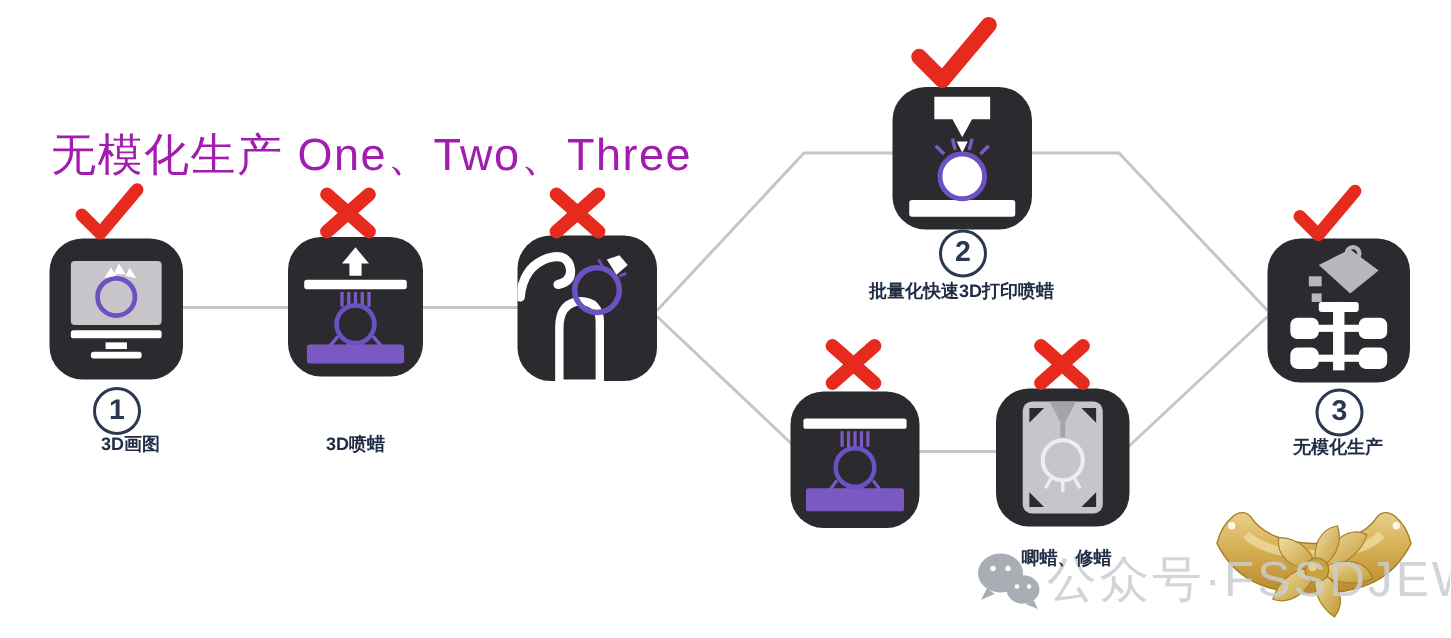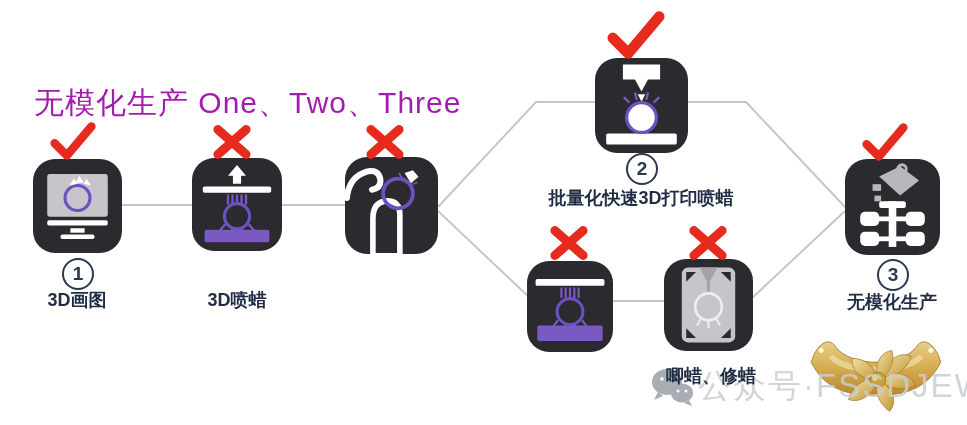--- a/index.html
+++ b/index.html
@@ -17,21 +17,21 @@
     display:flex;align-items:center;justify-content:center;
   }
   .node svg{width:100%;height:100%;}
   .mark{position:absolute;z-index:3;}
   .numcircle{
     position:absolute;z-index:3;width:28px;height:28px;border:2.5px solid #2b3850;
     border-radius:50%;display:flex;align-items:center;justify-content:center;
     font-size:19px;font-weight:bold;color:#2b3850;background:#fff;
   }
   .steplabel{
-    position:absolute;z-index:6;font-size:18px;font-weight:bold;color:#1f2c44;
+    position:absolute;z-index:6;font-size:12px;font-weight:bold;color:#1f2c44;
     text-align:center;white-space:nowrap;
   }
   .watermark{
     position:absolute;left:648px;top:364px;z-index:5;display:flex;align-items:center;
     opacity:0.85;
   }
   .watermark .wm-text{
     font-size:33px;color:#c9cdd2;letter-spacing:2px;white-space:nowrap;font-weight:500;
   }
   .bracelet{position:absolute;left:806px;top:327px;z-index:4;}
@@ -61,21 +61,21 @@
     <svg viewBox="0 0 100 100">
       <rect x="16" y="14" width="68" height="48" rx="3" fill="#c7c5ca"></rect>
       <circle cx="50" cy="41" r="14" fill="none" stroke="#6b51c1" stroke-width="3.5"></circle>
       <path d="M41,27 l5,-8 l4,6 z M48,24 l4,-8 l5,8 z M57,25 l3,-6 l5,8 z" fill="#ffffff"></path>
       <rect x="16" y="66" width="68" height="6" rx="2" fill="#ffffff"></rect>
       <rect x="42" y="75" width="16" height="5" fill="#ffffff"></rect>
       <rect x="31" y="82" width="38" height="5" rx="2" fill="#ffffff"></rect>
     </svg>
   </div>
   <div class="numcircle" style="left:62px;top:258px">1</div>
-  <div class="steplabel" style="left:7px;top:288px;width:140px">3D画图</div>
+  <div class="steplabel" style="left:17px;top:288px;width:140px">3D画图</div>
 
   <svg class="mark" style="left:211px;top:123px" width="42" height="38" viewBox="0 0 50 46">
     <path d="M8,8 L42,38 M42,8 L8,38" stroke="#e62b1e" stroke-width="11" stroke-linecap="round"></path>
   </svg>
   <div class="node" style="left:192px;top:158px;width:90px;height:93px">
     <svg viewBox="0 0 100 100">
       <path d="M50,6 l-10,12 h5.5 v9 h9 v-9 h5.5 z" fill="#ffffff"></path>
       <rect x="12" y="30" width="76" height="7" rx="2" fill="#ffffff"></rect>
       <path d="M40,39 v11 M45,39 v13 M50,39 v12 M55,39 v13 M60,39 v11" stroke="#7a5ac2" stroke-width="2.5"></path>
       <rect x="14" y="78" width="72" height="14" rx="2" fill="#7a5ac2"></rect>

